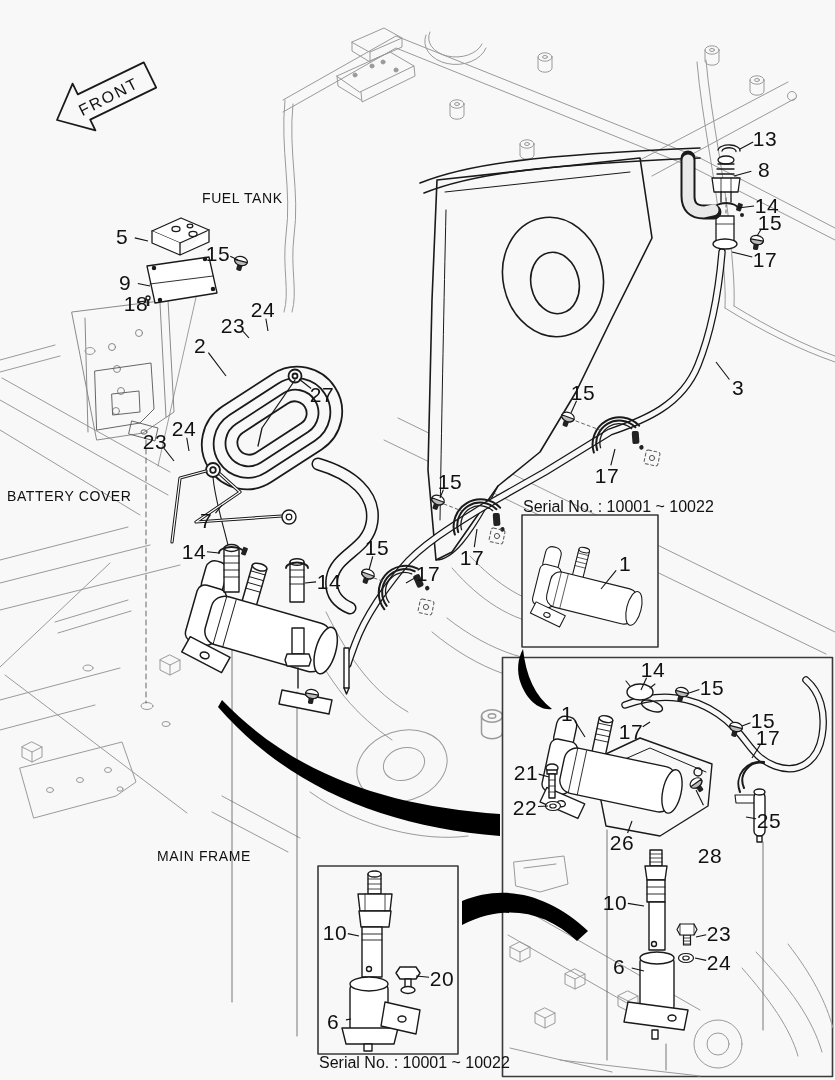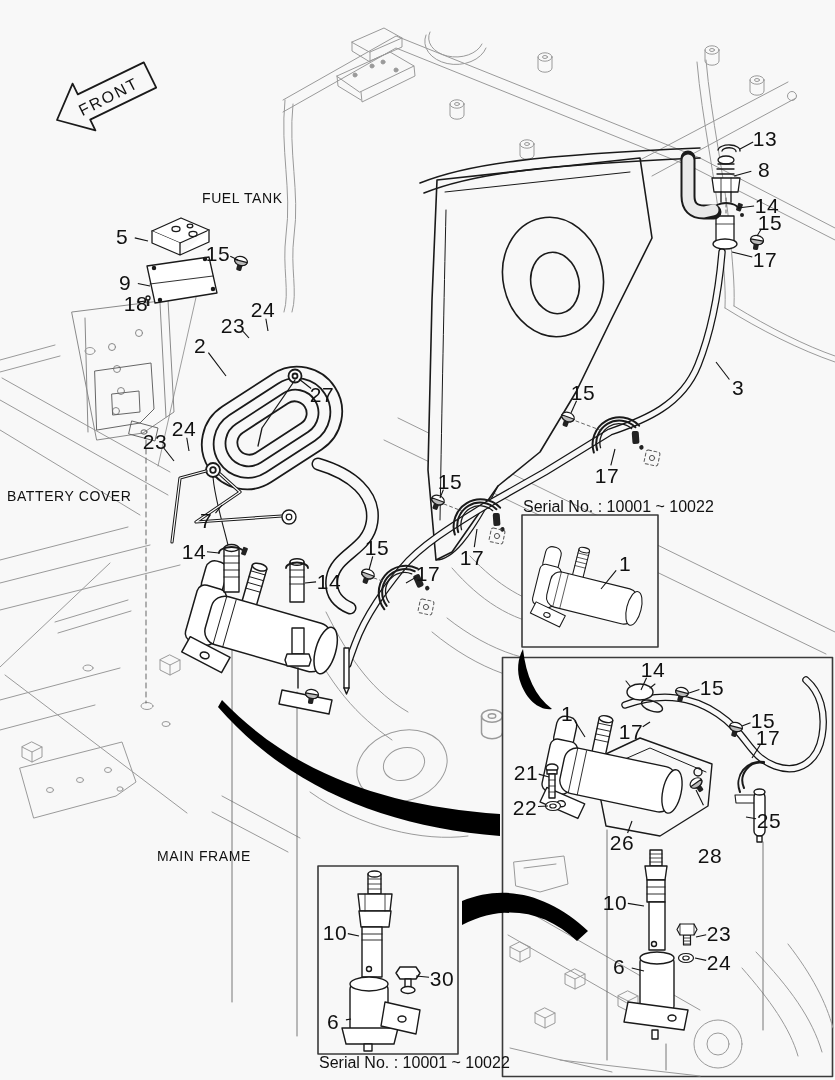--- a/index.html
+++ b/index.html
@@ -479,17 +479,17 @@
       <div class="callout" style="left: 526px; top: 772px;">21</div>
       <div class="callout" style="left: 525px; top: 807px;">22</div>
       <div class="callout" style="left: 710px; top: 814px; margin-top: 41px;">28</div>
       <div class="callout" style="left: 622px; top: 842px;">26</div>
       <div class="callout" style="left: 769px; top: 820px;">25</div>
       <div class="callout" style="left: 615px; top: 902px;">10</div>
       <div class="callout" style="left: 719px; top: 933px;">23</div>
       <div class="callout" style="left: 719px; top: 962px;">24</div>
       <div class="callout" style="left: 619px; top: 966px;">6</div>
       <div class="callout" style="left: 335px; top: 932px;">10</div>
-      <div class="callout" style="left: 442px; top: 978px;">30</div>
+      <div class="callout" style="left: 442px; top: 978px;">20</div>
       <div class="callout" style="left: 333px; top: 1021px;">6</div>
     </div>
 
 </div>
 
 </body></html>

